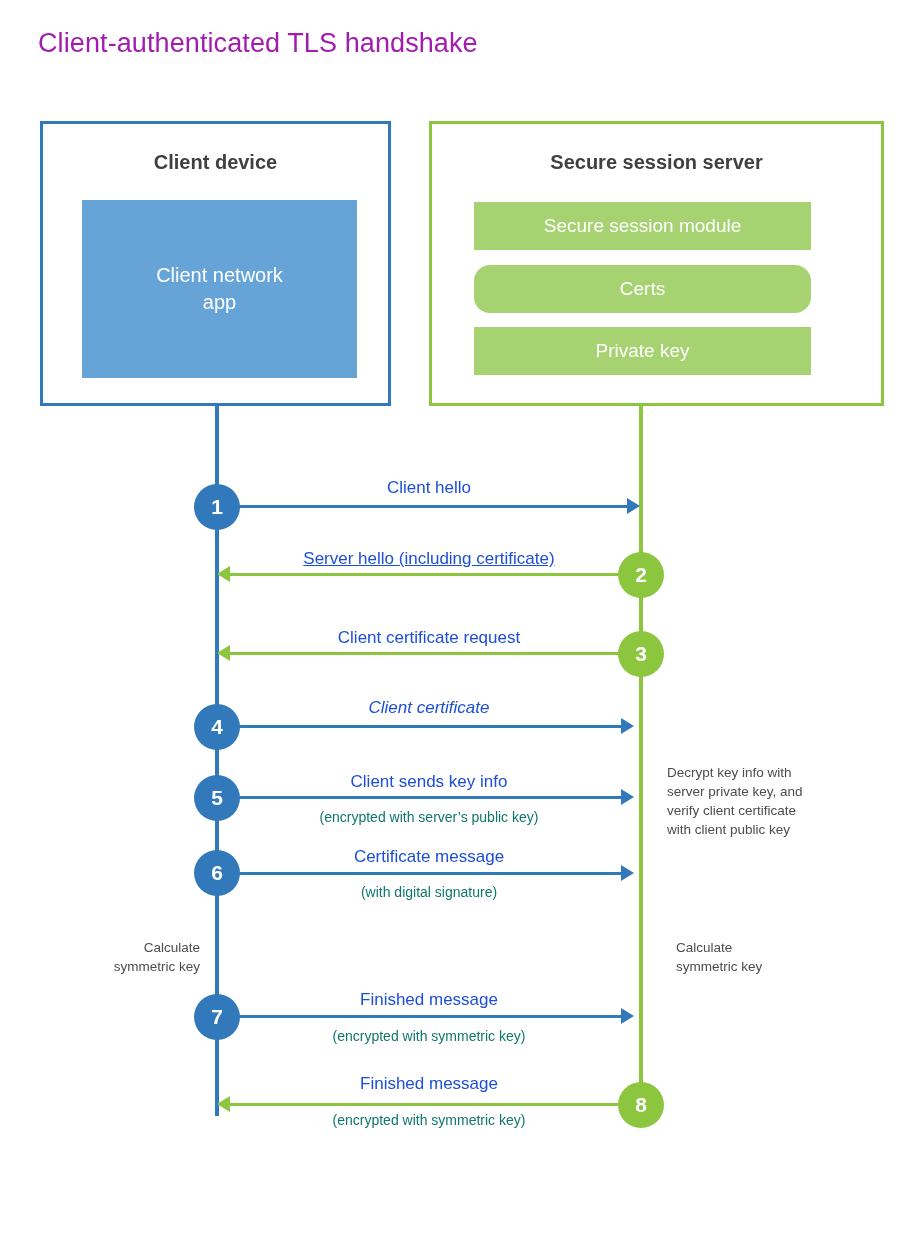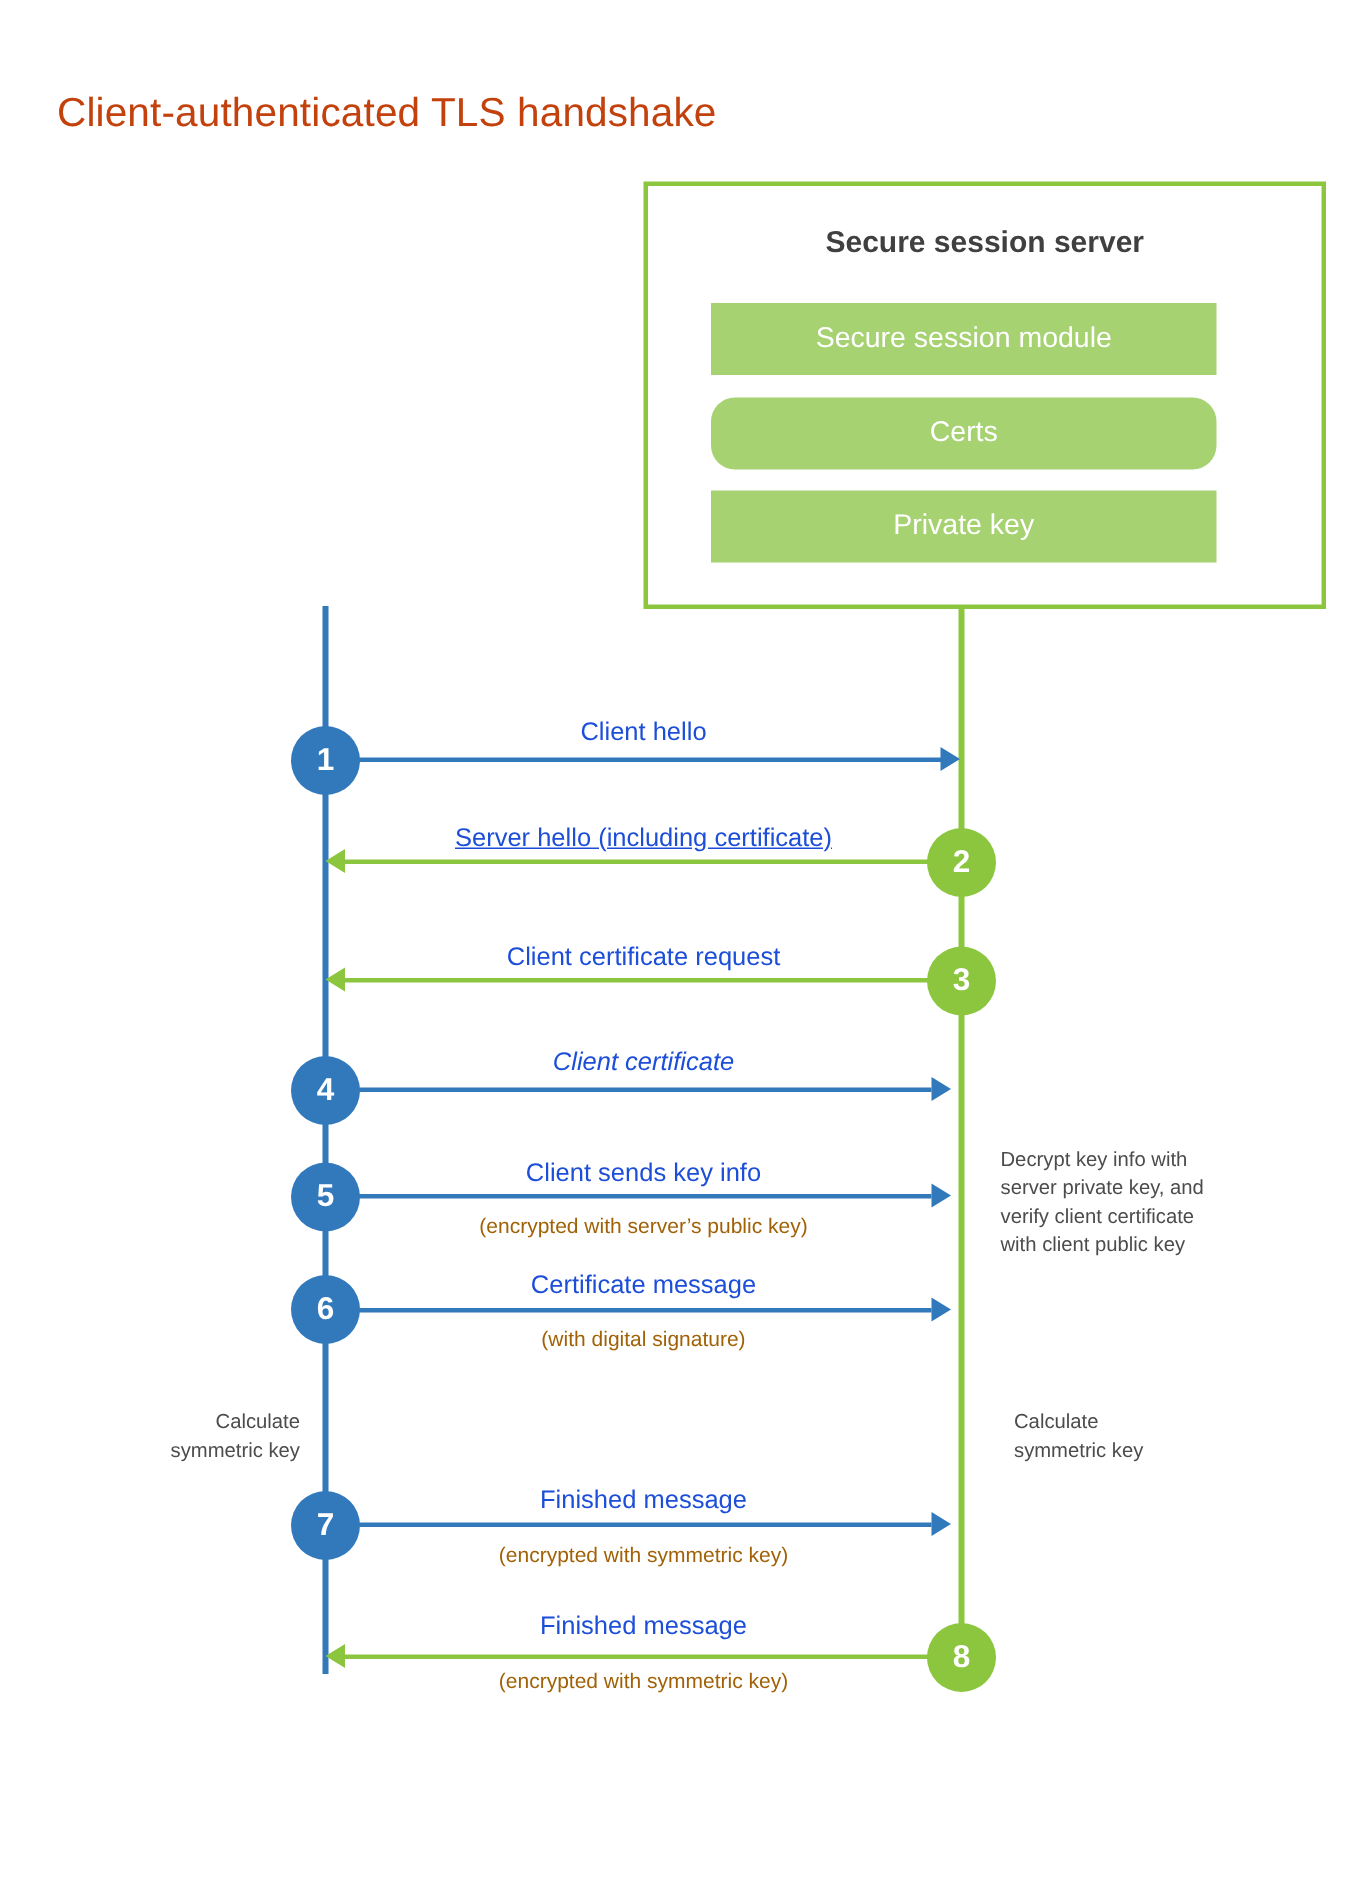--- a/index.html
+++ b/index.html
@@ -19,24 +19,23 @@
     overflow: hidden;
   }
 
   
   .title {
     position: absolute;
     left: 38px;
     top: 28px;
     font-size: 27px;
     font-weight: 400;
-    color: #c2410c;
+    color: #a21caf;
     letter-spacing: 0.1px;
     white-space: nowrap;
-    margin-top: 32px;
   }
 
   
   .panel {
     position: absolute;
     background: #ffffff;
     box-sizing: border-box;
   }
   .panel-client {
     left: 40px;
@@ -154,38 +153,45 @@
     position: absolute;
     text-align: center;
     font-size: 17px;
     color: #1d4ed8;
     white-space: nowrap;
   }
   .msg-sub {
     position: absolute;
     text-align: center;
     font-size: 14px;
-    color: #a16207;
+    color: #0f766e;
     white-space: nowrap;
   }
   .side-note {
     position: absolute;
     font-size: 13.5px;
     line-height: 1.42;
     color: #4c4c4e;
   }
   .side-note.right-align { text-align: right; }
 </style>
 </head>
 <body>
 
 <div id="canvas">
 
   <div class="title">Client-authenticated TLS handshake</div>
 
+  <div class="panel panel-client">
+    <div class="panel-title">Client device</div>
+    <div class="client-app">
+      <span style="white-space:pre-line">Client network
+app</span>
+    </div>
+  </div>
 
   <div class="panel panel-server">
     <div class="panel-title">Secure session server</div>
     <div class="server-bar b0">
       <span>Secure session module</span>
     </div>
     <div class="server-bar b1">
       <span>Certs</span>
     </div>
     <div class="server-bar b2">

